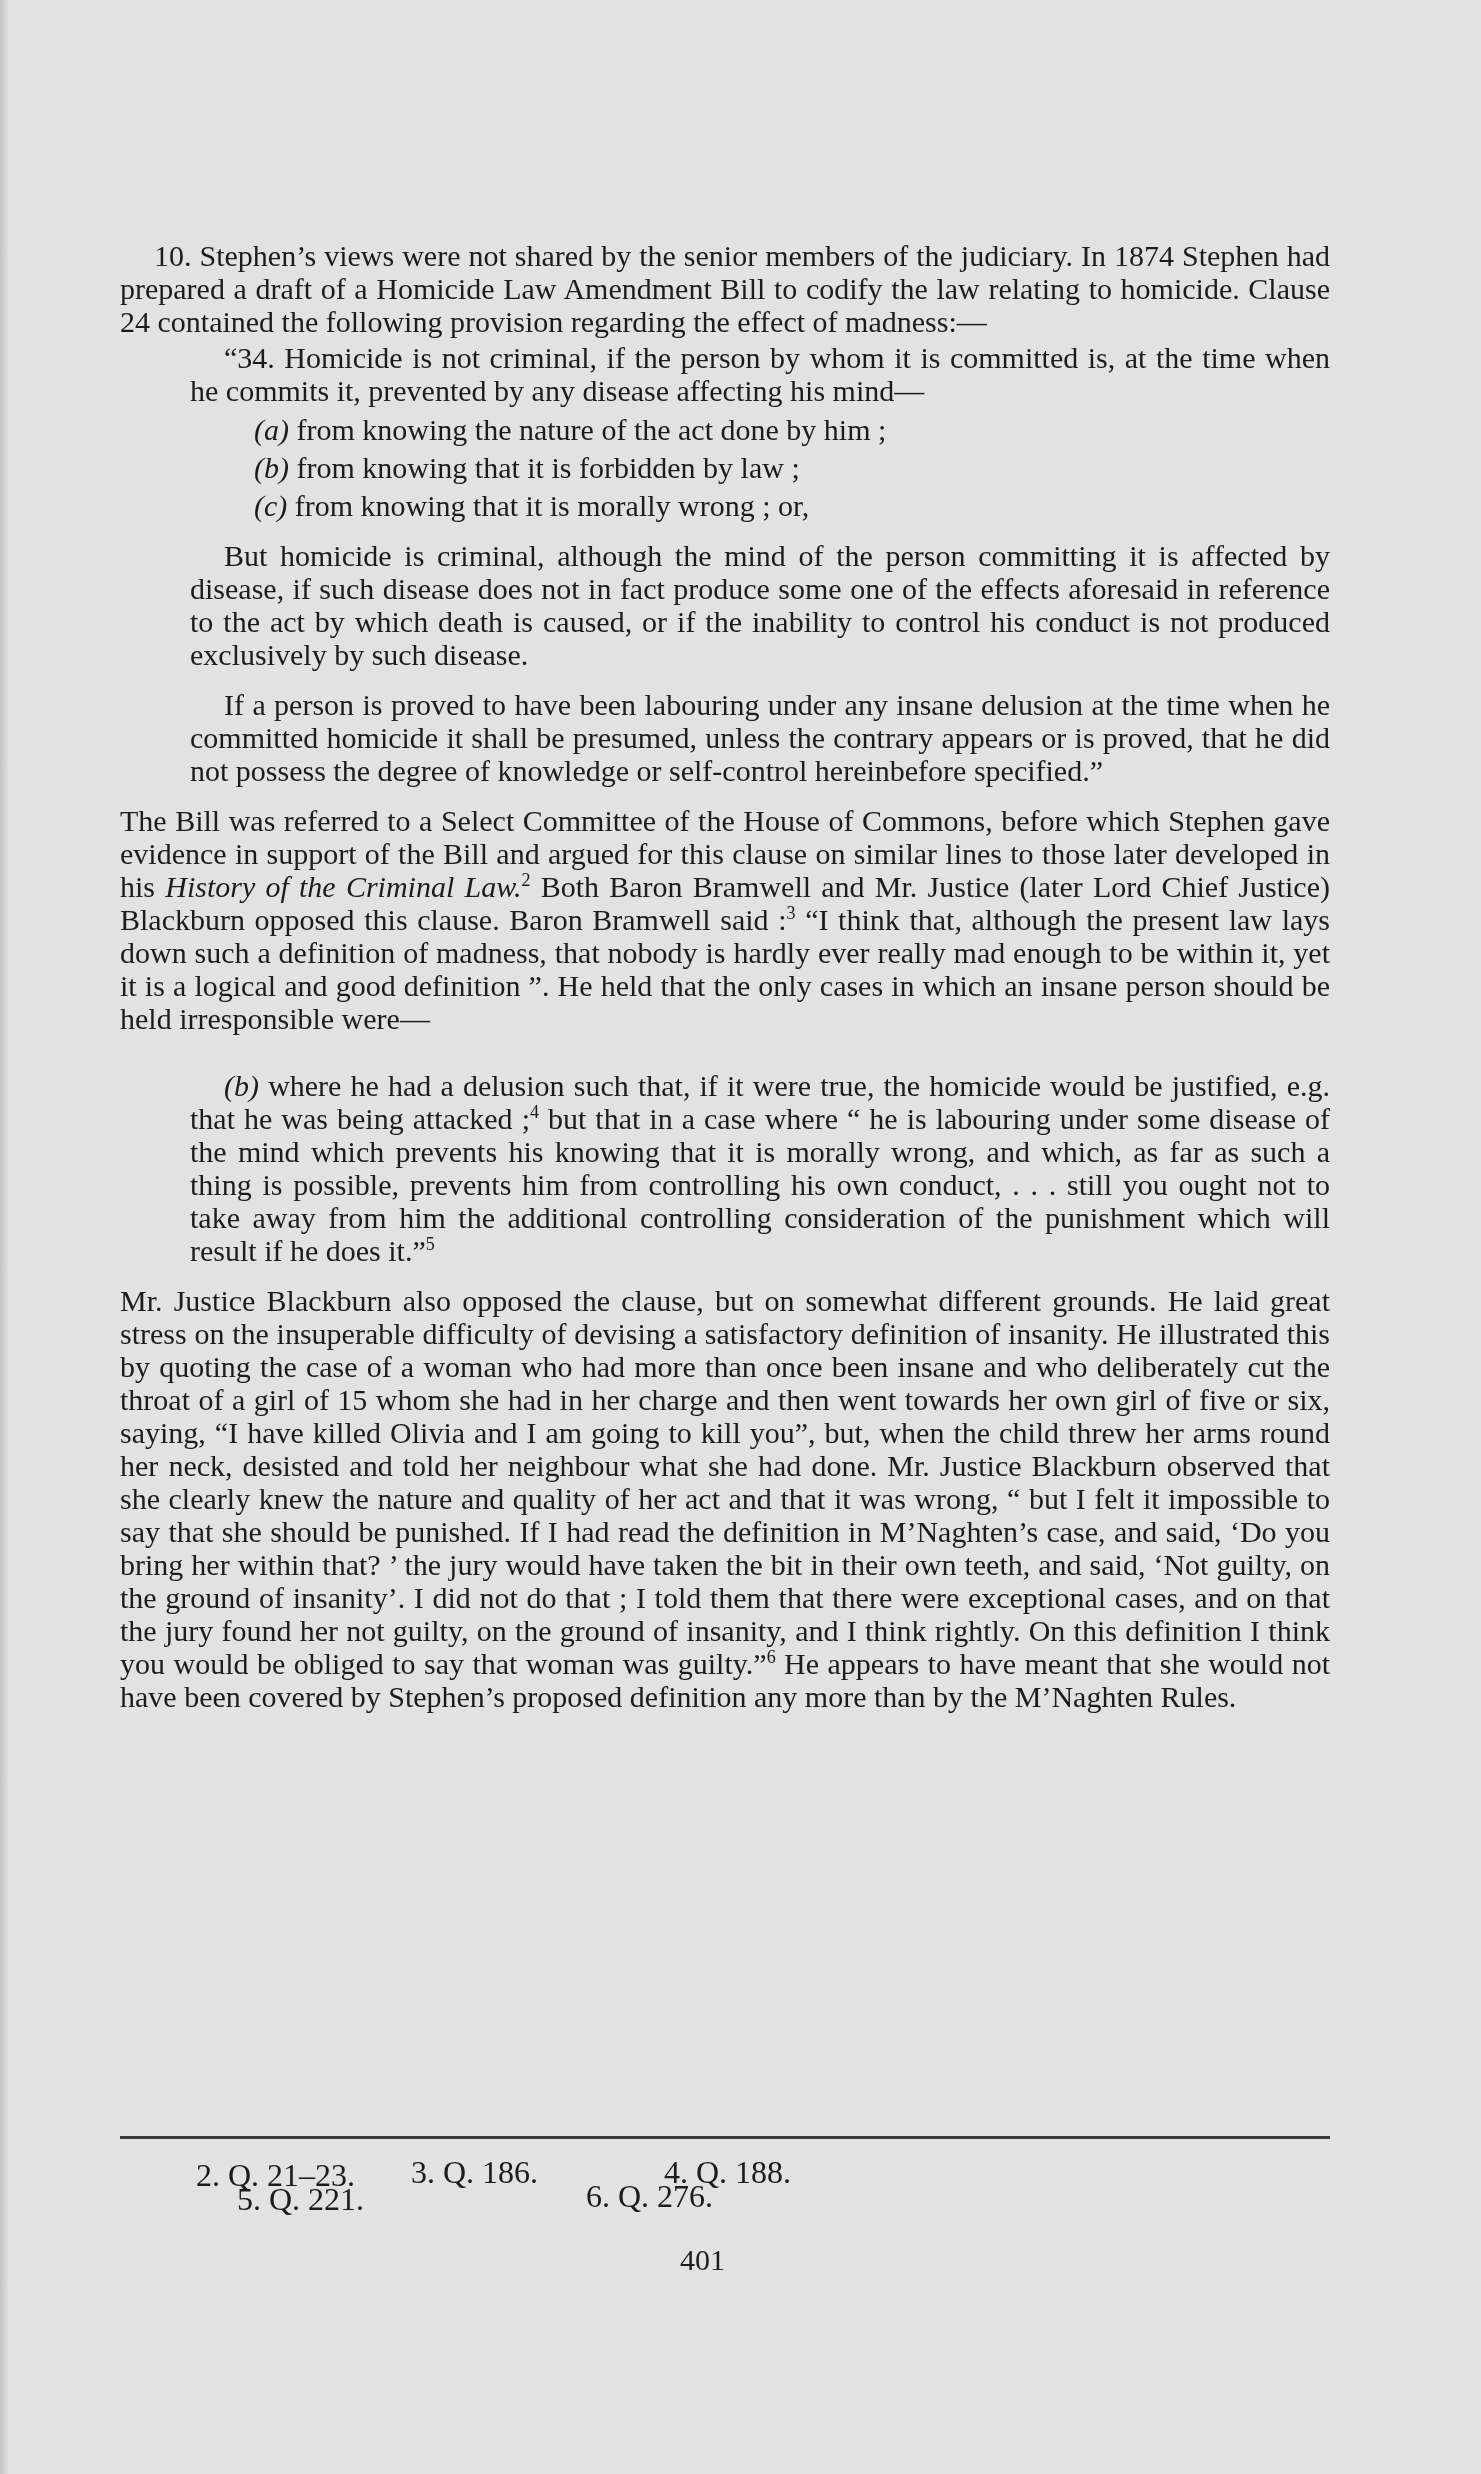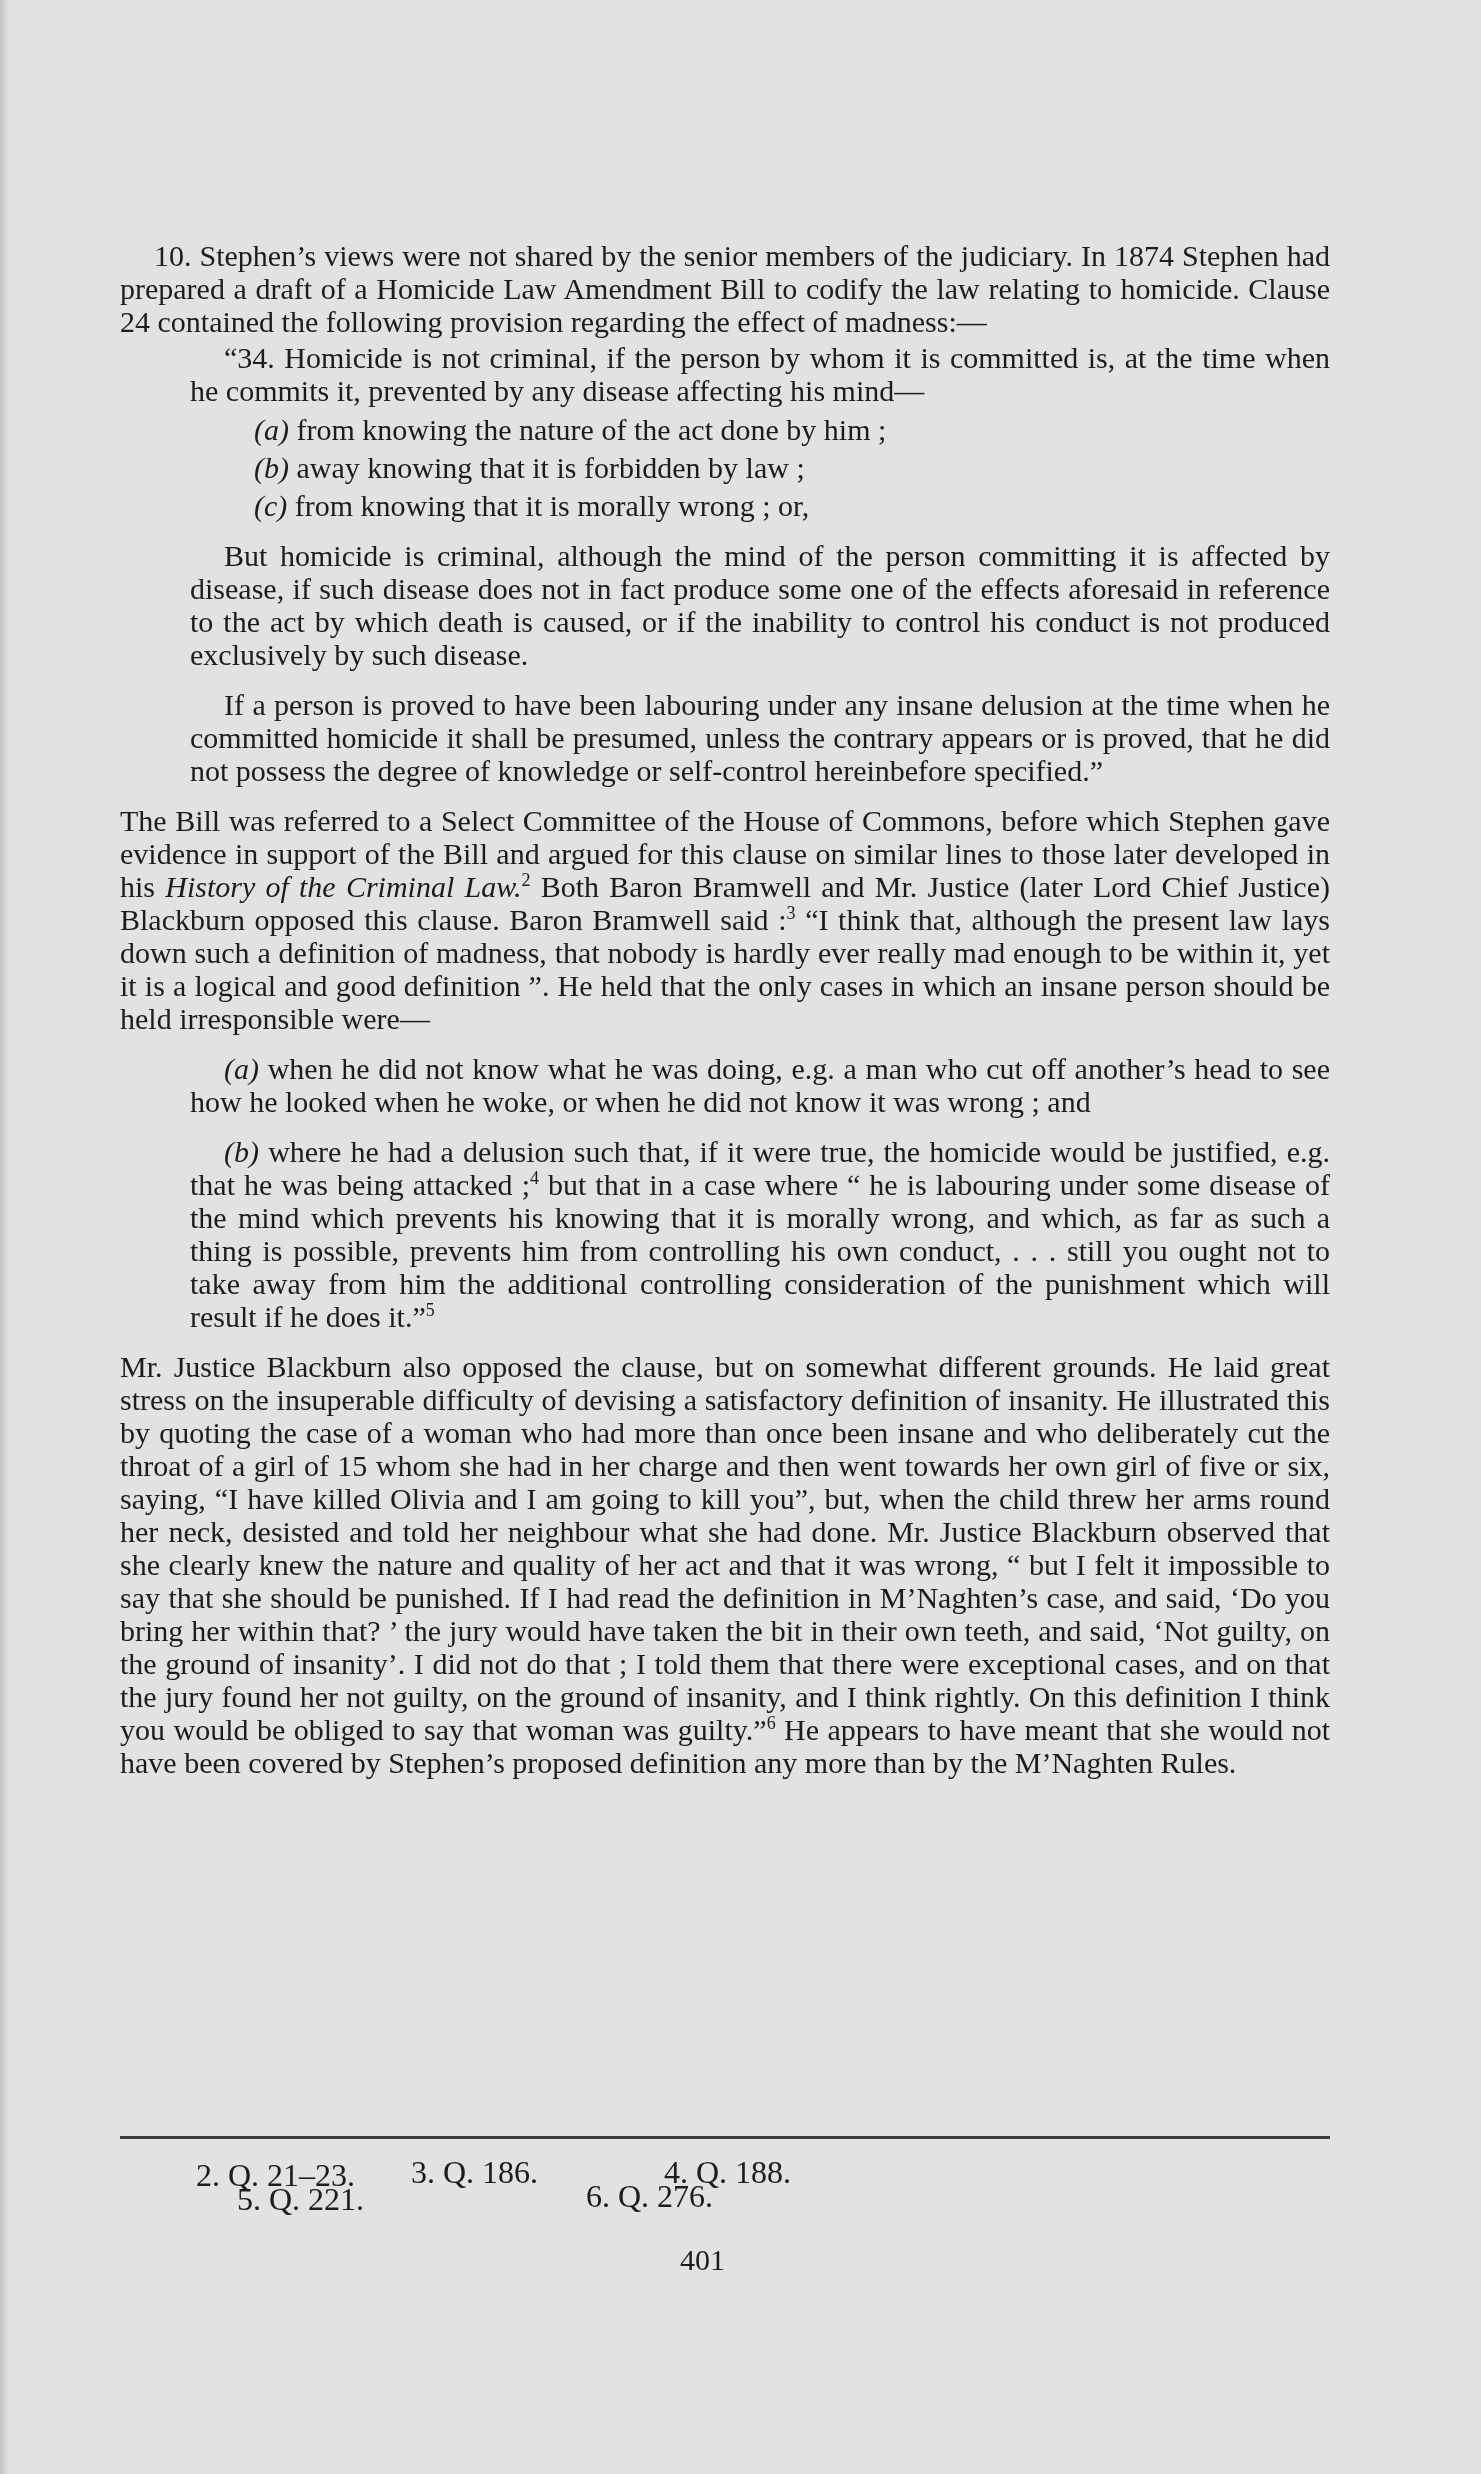--- a/index.html
+++ b/index.html
@@ -71,34 +71,33 @@
 
 <div class="page-edge"></div>
 
 <div class="content">
 
   <p class="indent-first">10. Stephen’s views were not shared by the senior members of the judiciary. In 1874 Stephen had prepared a draft of a Homicide Law Amendment Bill to codify the law relating to homicide.  Clause 24 contained the following provision regarding the effect of madness:—</p>
 
   <div class="quote-block">
     <p class="quote-lead">“34. Homicide is not criminal, if the person by whom it is committed is, at the time when he commits it, prevented by any disease affecting his mind—</p>
     <p class="quote-item"><em>(a)</em><span> from knowing the nature of the act done by him ;</span></p>
-    <p class="quote-item"><em>(b)</em><span> away knowing that it is forbidden by law ;</span></p>
+    <p class="quote-item"><em>(b)</em><span> from knowing that it is forbidden by law ;</span></p>
     <p class="quote-item"><em>(c)</em><span> from knowing that it is morally wrong ; or,</span></p>
     <p class="quote-para">But homicide is criminal, although the mind of the person committing it is affected by disease, if such disease does not in fact produce some one of the effects aforesaid in reference to the act by which death is caused, or if the inability to control his conduct is not produced exclusively by such disease.</p>
     <p class="quote-para">If a person is proved to have been labouring under any insane delusion at the time when he committed homicide it shall be presumed, unless the contrary appears or is proved, that he did not possess the degree of knowledge or self-control hereinbefore specified.”</p>
   </div>
 
   <div class="gap"></div>
 
   <p><span>The Bill was referred to a Select Committee of the House of Commons, before which Stephen gave evidence in support of the Bill and argued for this clause on similar lines to those later developed in his </span><em>History of the Criminal Law.</em><sup>2</sup><span>  Both Baron Bramwell and Mr. Justice (later Lord Chief Justice) Blackburn opposed this clause.  Baron Bramwell said :</span><sup>3</sup><span> “I think that, although the present law lays down such a definition of madness, that nobody is hardly ever really mad enough to be within it, yet it is a logical and good definition ”.  He held that the only cases in which an insane person should be held irresponsible were—</span></p>
 
   <div class="gap"></div>
 
   <div class="list-block">
-    <p class="list-para"><em>(a)</em><span> when he did not know what he was doing, e.g. a man who cut off another’s head to see how he looked when he woke, or when he did not know it was wrong ; and</span></p>
     <div class="list-gap"></div>
     <p class="list-para"><em>(b)</em><span> where he had a delusion such that, if it were true, the homicide would be justified, e.g. that he was being attacked ;</span><sup>4</sup><span> but that in a case where “ he is labouring under some disease of the mind which prevents his knowing that it is morally wrong, and which, as far as such a thing is possible, prevents him from controlling his own conduct, . . . still you ought not to take away from him the additional controlling consideration of the punishment which will result if he does it.”</span><sup>5</sup></p>
   </div>
 
   <div class="gap"></div>
 
   <p><span>Mr. Justice Blackburn also opposed the clause, but on somewhat different grounds. He laid great stress on the insuperable difficulty of devising a satisfactory definition of insanity.  He illustrated this by quoting the case of a woman who had more than once been insane and who deliberately cut the throat of a girl of 15 whom she had in her charge and then went towards her own girl of five or six, saying, “I have killed Olivia and I am going to kill you”, but, when the child threw her arms round her neck, desisted and told her neighbour what she had done.  Mr. Justice Blackburn observed that she clearly knew the nature and quality of her act and that it was wrong, “ but I felt it impossible to say that she should be punished.  If I had read the definition in M’Naghten’s case, and said, ‘Do you bring her within that? ’ the jury would have taken the bit in their own teeth, and said, ‘Not guilty, on the ground of insanity’.  I did not do that ; I told them that there were exceptional cases, and on that the jury found her not guilty, on the ground of insanity, and I think rightly.  On this definition I think you would be obliged to say that woman was guilty.”</span><sup>6</sup><span>  He appears to have meant that she would not have been covered by Stephen’s proposed definition any more than by the M’Naghten Rules.</span></p>
 
 </div>
 

